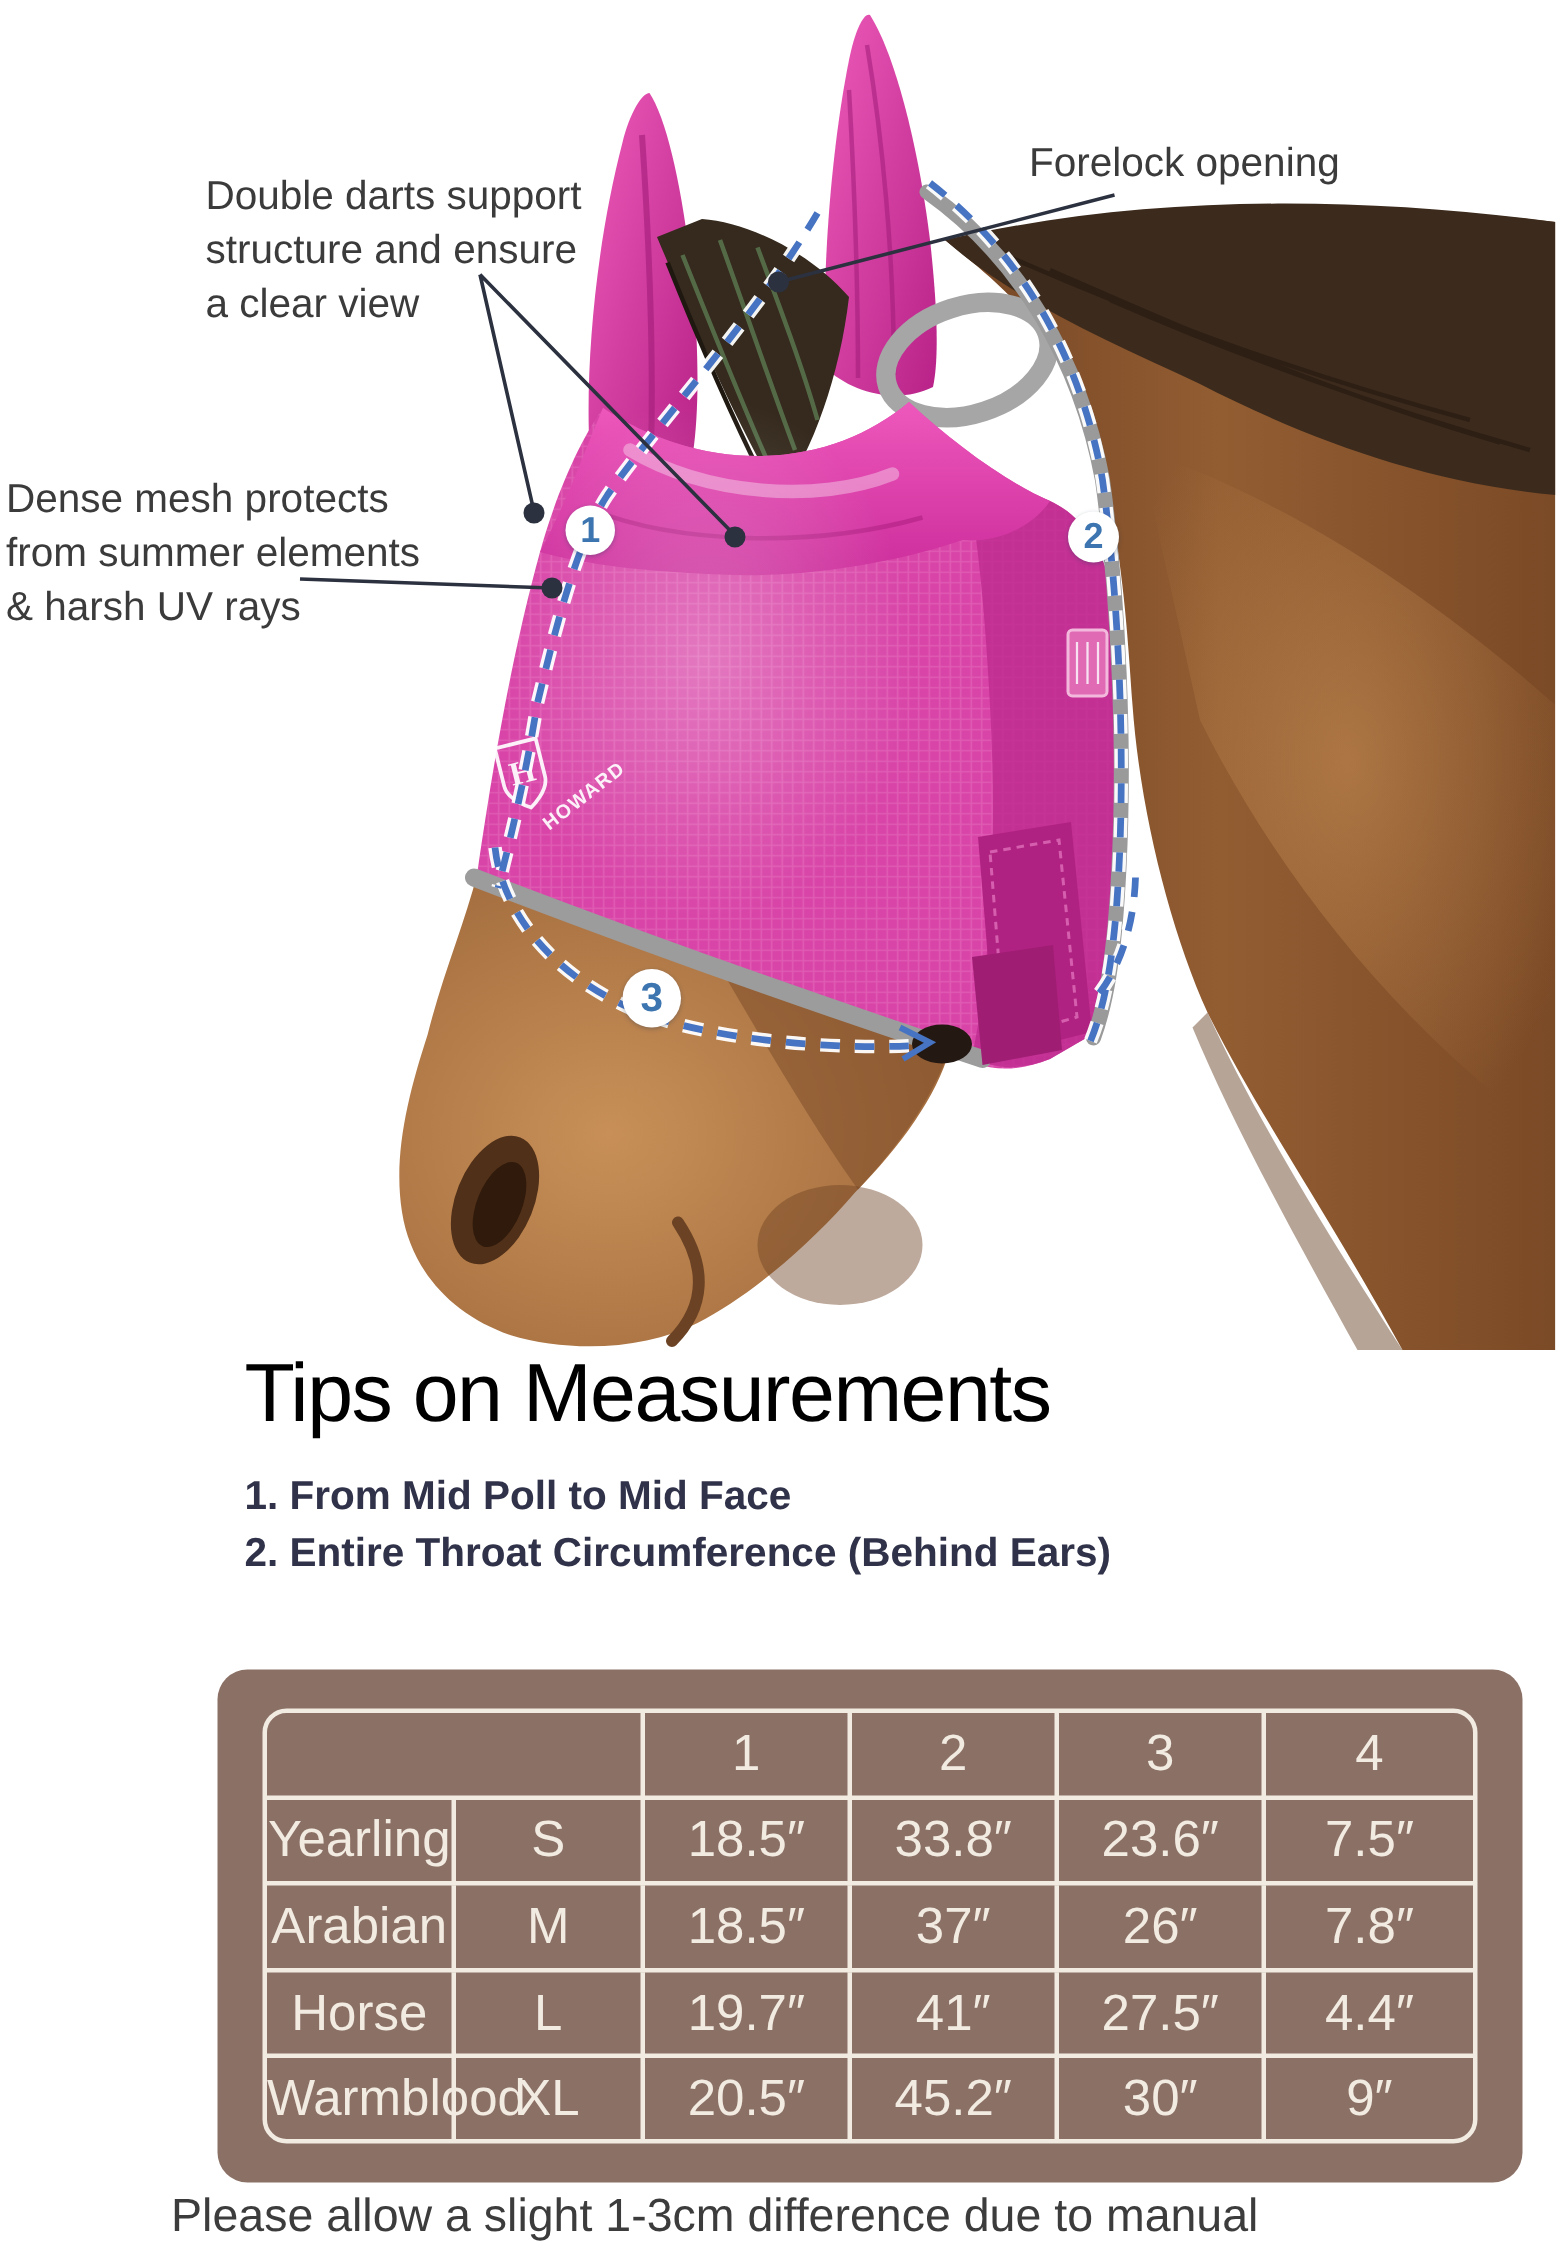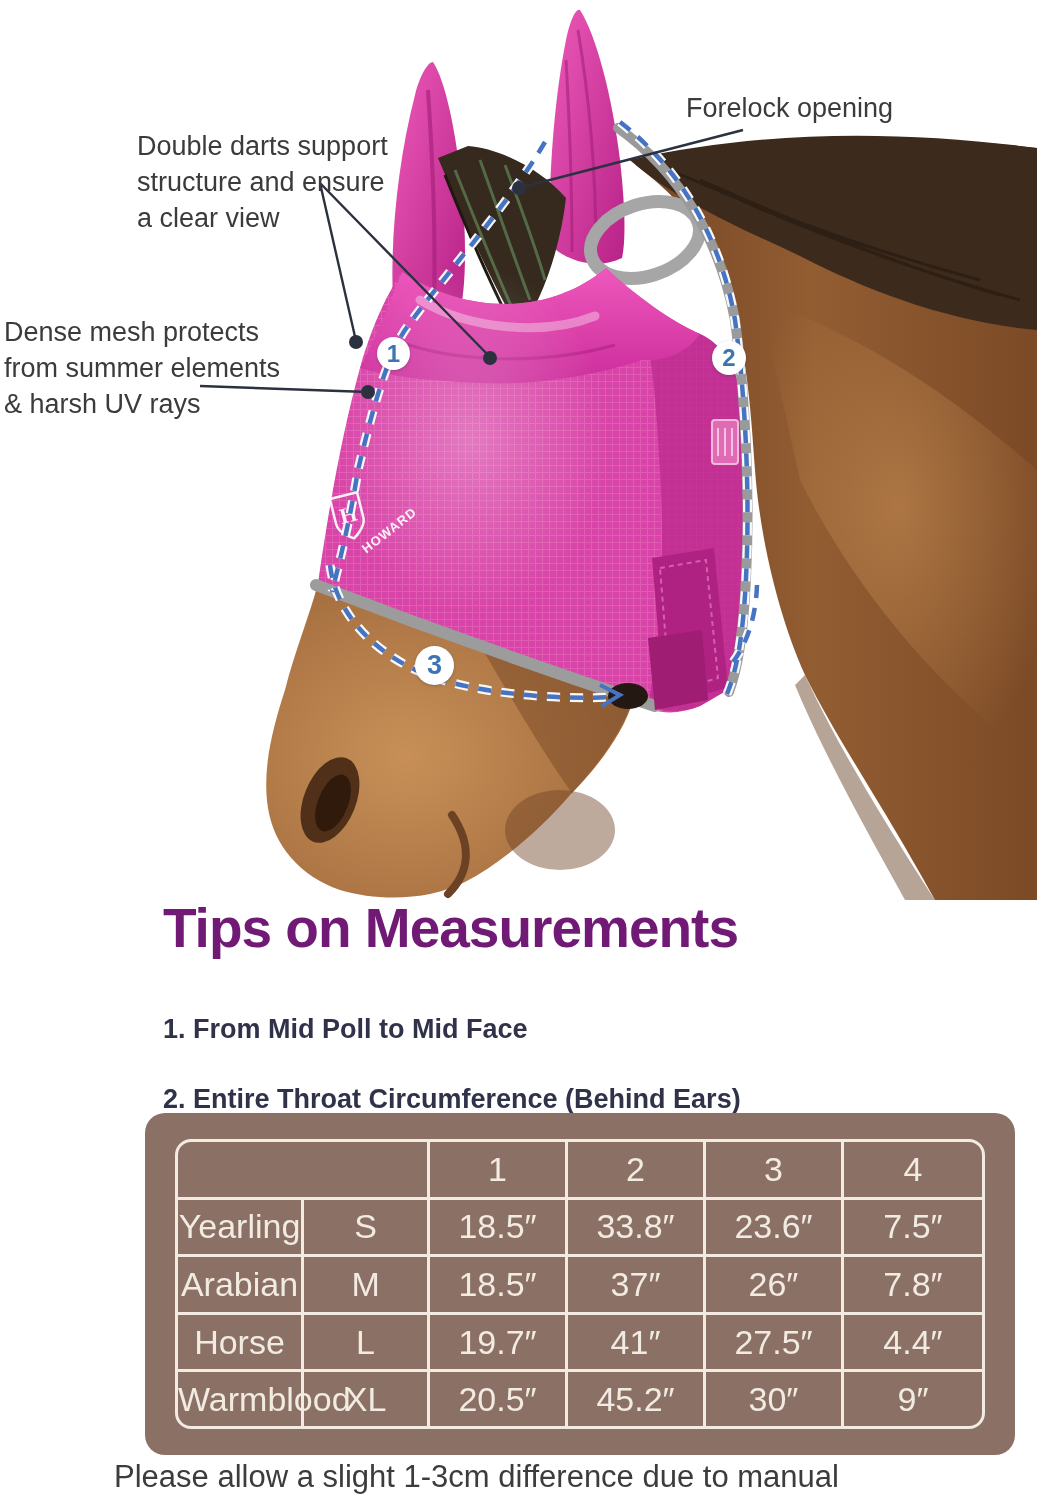--- a/index.html
+++ b/index.html
@@ -3,35 +3,35 @@
 <meta charset="utf-8">
 <style>
   * { margin:0; padding:0; box-sizing:border-box; }
   body { background:#fff; font-family:"Liberation Sans", sans-serif; }
   .page { position:relative; width:1037px; height:1500px; background:#ffffff; overflow:hidden; }
 
   .photo { position:absolute; left:0; top:0; width:1037px; height:905px; }
   .photo svg { position:absolute; left:0; top:0; }
 
   .ann { position:absolute; color:#3b3b3b; font-size:27px; line-height:36px; white-space:pre-line; }
-  .label-darts   { left:137px; top:128px; }
+  .label-darts   { left:137px; top:112px; }
   .label-forelock{ left:686px; top:90px; white-space:nowrap; }
   .label-mesh    { left:4px;  top:314px; }
 
   .mcircle { position:absolute; background:#ffffff; border-radius:50%;
              display:flex; align-items:center; justify-content:center;
              color:#3c75b0; font-weight:bold; box-shadow:0 1px 3px rgba(40,60,90,.35); }
   .c1 { left:377px; top:337px; width:33px; height:33px; font-size:24px; }
   .c2 { left:712px; top:341px; width:34px; height:34px; font-size:24px; }
   .c3 { left:415px; top:646px; width:39px; height:39px; font-size:27px; }
 
-  .tips-title { position:absolute; left:163px; top:896px; color:#701a75;
-                font-size:55px; font-weight:bold; letter-spacing:-1px;text-align:right; }
+  .tips-title { position:absolute; left:163px; top:896px; color:#000000;
+                font-size:55px; font-weight:normal; letter-spacing:-1px;text-align:right; }
   .tips-list { position:absolute; left:163px; top:978px; }
-  .tip-line { color:#30324a; font-size:27px; font-weight:bold; line-height:38px;margin-top:32px; }
+  .tip-line { color:#30324a; font-size:27px; font-weight:bold; line-height:38px; }
 
   .size-panel { position:absolute; left:145px; top:1113px; width:870px; height:342px;
                 background:#8b7065; border-radius:20px; padding:26px 30px; }
   .table-frame { width:100%; height:100%; border:3px solid #f2ebe2; border-radius:16px; overflow:hidden; }
   table.size-chart { width:100%; height:100%; border-collapse:separate; border-spacing:0; table-layout:fixed; }
   table.size-chart td { color:#f2ebe2; font-size:34px; text-align:center; vertical-align:middle;
                         border-right:3px solid #f2ebe2; border-bottom:3px solid #f2ebe2; }
   table.size-chart td:last-child { border-right:none; }
   table.size-chart tr:last-child td { border-bottom:none; }
   .col-name { width:28.5%; } .col-size { width:9%; }

